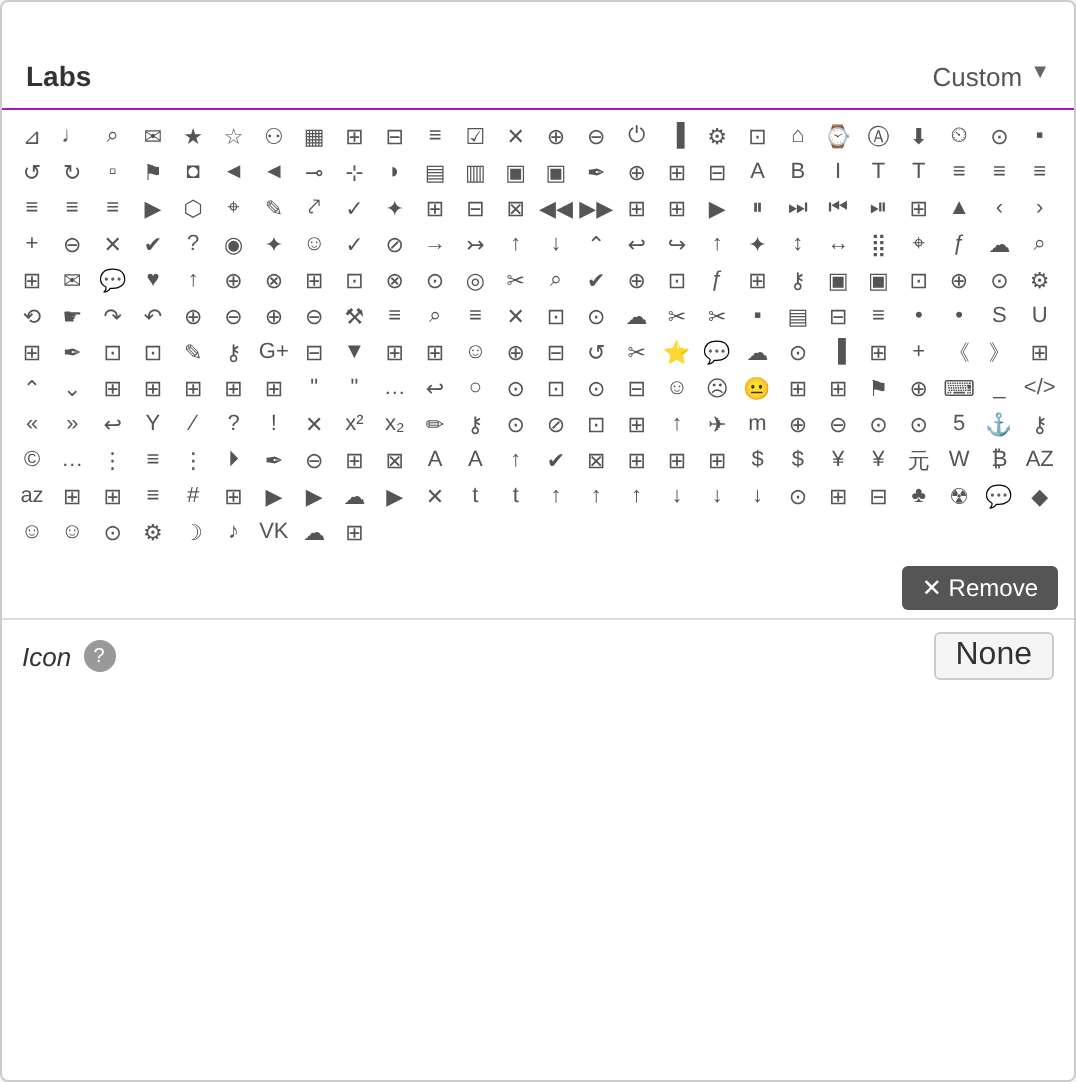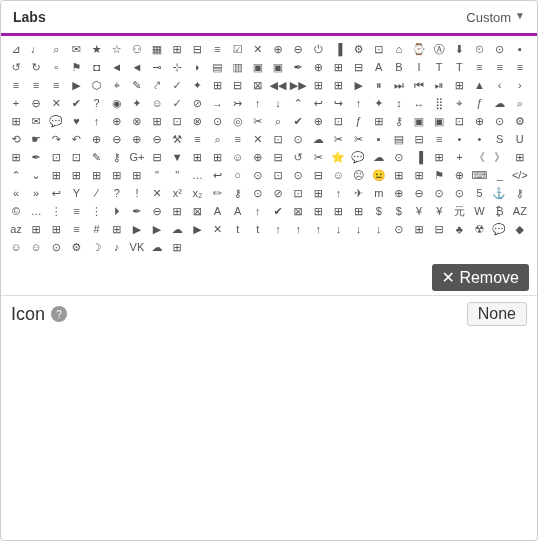--- a/index.html
+++ b/index.html
@@ -17,22 +17,23 @@
       background: #fff;
       border: 1px solid #ccc;
       border-radius: 4px;
       overflow: hidden;
     }
     .panel-header {
       display: flex;
       align-items: center;
       justify-content: space-between;
       padding: 8px 12px;
-      border-bottom: 3px solid #a21caf;
+      border-bottom: 1px solid #a21caf;
       background: #fff;
+      margin-top: 21px;
     }
     .panel-title {
       font-size: 14px;
       font-weight: bold;
       color: #333;
     }
     .custom-dropdown {
       display: flex;
       gap: 4px;
       cursor: pointer;
@@ -69,22 +70,23 @@
       padding: 6px 10px;
       border-top: 1px solid #ddd;
       background: #fff;
     }
     .footer-left {
       display: flex;
       align-items: center;
       gap: 6px;
     }
     .icon-label {
-      font-size: 18px;
+      font-size: 13px;
       color: #333;
+      font-style: italic;
     }
     .help-icon {
       width: 16px;
       height: 16px;
       border-radius: 50%;
       background: #999;
       color: #fff;
       font-size: 10px;
       display: flex;
       align-items: center;
@@ -100,21 +102,21 @@
       font-size: 16px;
       color: #333;
     }
     .remove-btn {
       background: #555;
       color: #fff;
       border: none;
       padding: 4px 10px;
       border-radius: 3px;
       cursor: pointer;
-      font-size: 16px;
+      font-size: 12px;
       display: flex;
       align-items: center;
       gap: 4px;
     }
     .remove-area {
       display: flex;
       justify-content: flex-end;
       padding: 4px 8px;
       background: #fff;
     }

